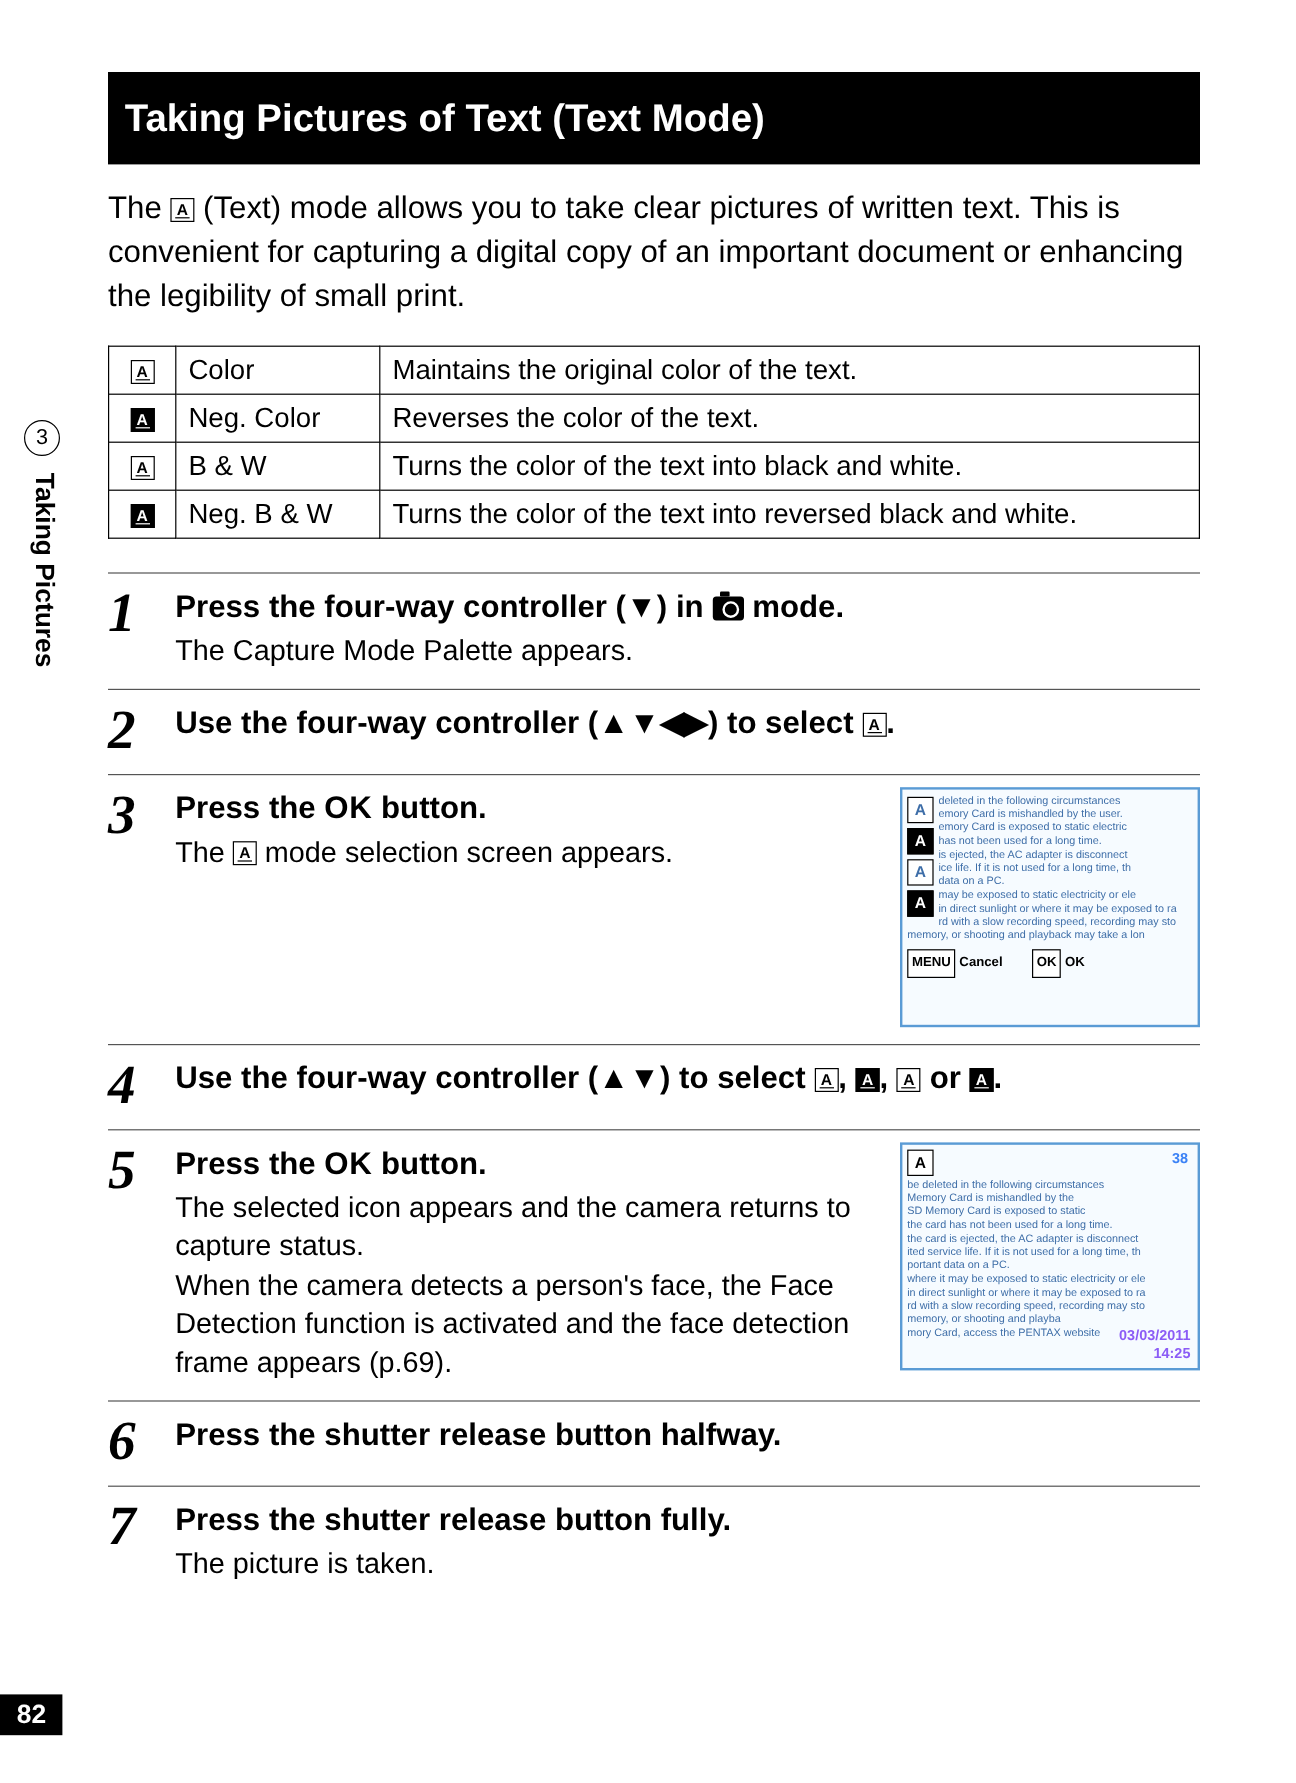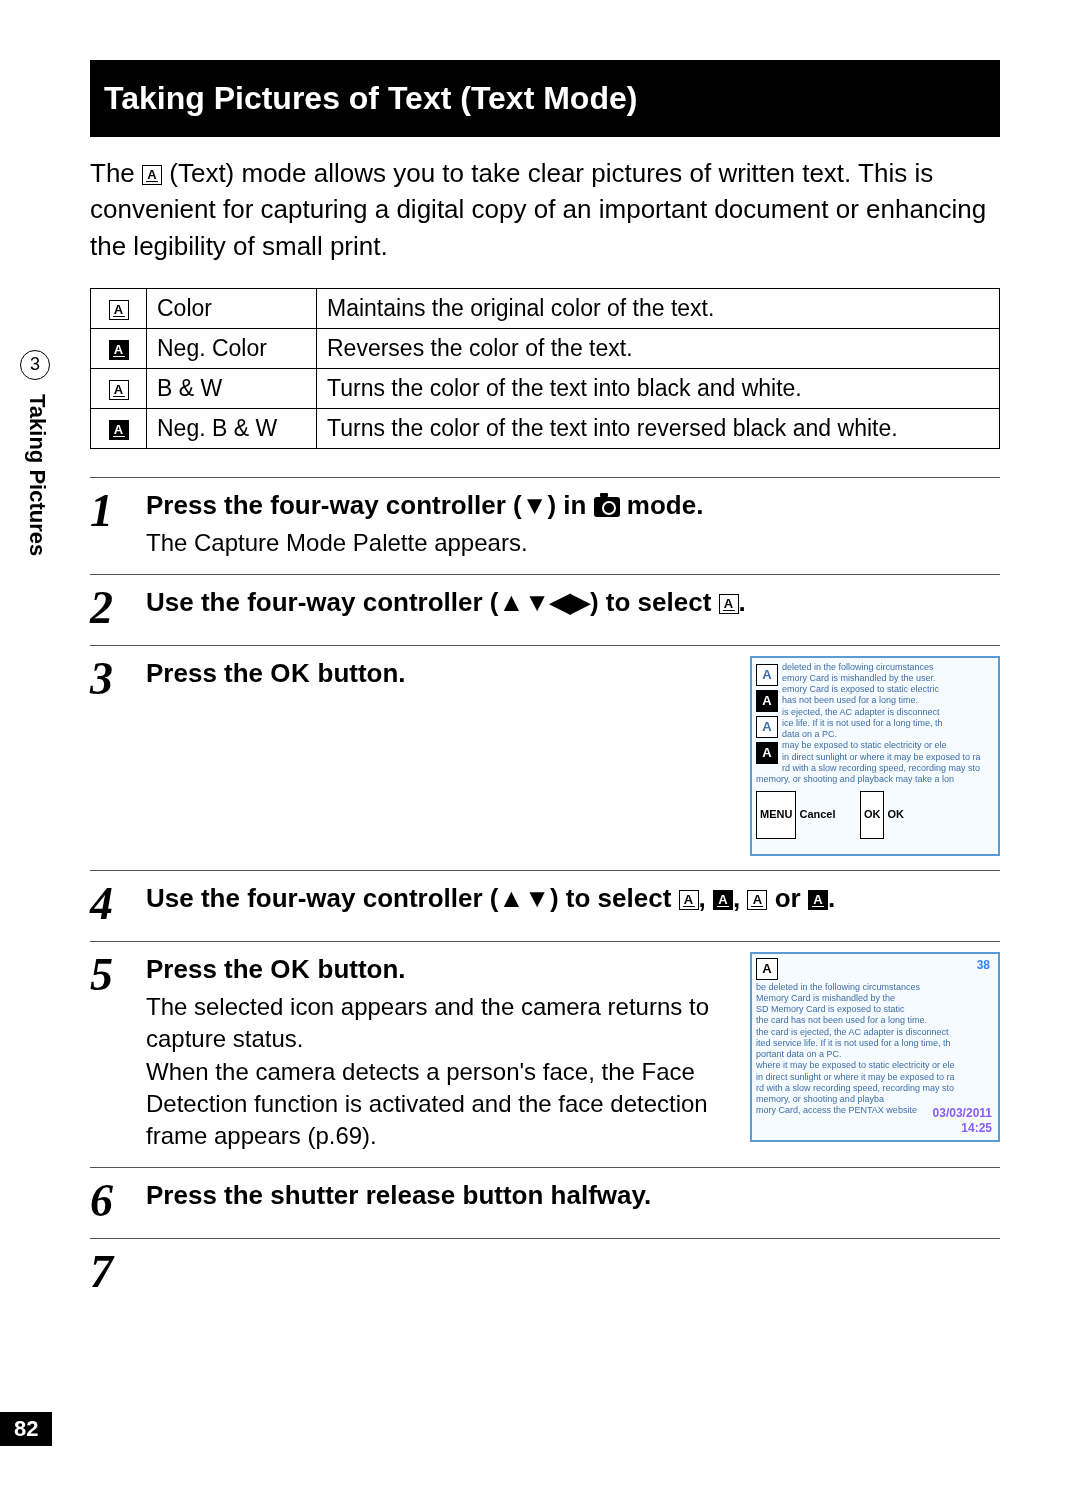--- a/index.html
+++ b/index.html
@@ -20,21 +20,21 @@
   .step:first-child { border-top: 1px solid #555; }
   .step .num { width: 56px; font-family: "Brush Script MT", cursive; font-size: 46px; font-style: italic; font-weight: bold; line-height: 1; }
   .step .body { flex: 1; }
   .step .heading { font-size: 26px; font-weight: bold; margin-bottom: 4px; line-height: 1.35; }
   .step .desc { font-size: 24px; line-height: 1.35; }
   .step .row { display: flex; gap: 28px; align-items: flex-start; }
   .step .text-col { flex: 1; }
   .screen { width: 250px; border: 2px solid #5a9bd5; background: #f6fbff; font-size: 10px; color: #3e6ea8; line-height: 1.25; padding: 4px; overflow: hidden; position: relative; }
   .screen .tiny { font-size: 9px; }
   .screen-bar-row { margin-top: 6px; font-size: 11px; color: #000; }
-  .screen-bar-row .tag { display: inline-block; border: 1px solid #000; padding: 16px 3px; font-weight: bold; background: #fff; }
+  .screen-bar-row .tag { display: inline-block; border: 1px solid #000; padding: 4px 3px; font-weight: bold; background: #fff; }
   .screen .badge { position: absolute; top: 4px; right: 8px; color:#3b82f6; font-weight:bold; font-size:12px; }
   .screen .stamp { position: absolute; bottom: 4px; right: 6px; color:#8b5cf6; font-weight:bold; font-size:12px; text-align:right; }
   .ok-text { font-weight: bold; letter-spacing: 0.5px; }
   .a-icon-box { display:inline-block; width:20px; height:20px; border:1.5px solid #000; text-align:center; font-size:13px; font-weight:bold; line-height:17px; vertical-align:middle; position:relative; background:#fff; }
   .a-icon-box .u { display:block; border-bottom:1.5px solid #000; height:1px; margin:0 3px; position:absolute; bottom:2px; left:0; right:0; }
   .a-icon-box.inv { background:#000; color:#fff; border-color:#000; }
   .a-icon-box.inv .u { border-color:#fff; }
   .screen .a-opt { display:inline-block; border:1.5px solid #000; background:#fff; width:22px; height:22px; text-align:center; font-size:13px; font-weight:bold; line-height:19px; margin:2px 0; }
   .cam-icon { display:inline-block; width:26px; height:20px; background:#000; border-radius:3px; position:relative; vertical-align:middle; }
   .cam-icon::before { content:""; position:absolute; top:-4px; left:6px; width:8px; height:4px; background:#000; border-radius:1px; }
@@ -108,20 +108,25 @@
       </div>
     </div>
 
     <div class="step">
       <div class="num">3</div>
       <div class="body">
         <div class="row">
           <div class="text-col">
             <div class="heading">
               <span>Press the </span><span class="ok-text">OK</span><span> button.</span>
+            </div>
+            <div class="desc">
+              <span>The </span>
+              <span class="a-icon-box">A<span class="u"></span></span>
+              <span> mode selection screen appears.</span>
             </div>
           </div>
           <div class="screen" style="height:200px;">
             <div style="float:left; margin-right:4px;">
               <div class="a-opt">A</div><br>
               <div class="a-opt" style="background:#000;color:#fff;">A</div><br>
               <div class="a-opt">A</div><br>
               <div class="a-opt" style="background:#000;color:#fff;">A</div>
             </div>
             <div class="tiny" style="white-space:pre-line">deleted in the following circumstances
@@ -197,16 +202,20 @@
 
     <div class="step">
       <div class="num">6</div>
       <div class="body">
         <div class="heading">Press the shutter release button halfway.</div>
       </div>
     </div>
 
     <div class="step">
       <div class="num">7</div>
+      <div class="body">
+        <div class="heading">Press the shutter release button fully.</div>
+        <div class="desc">The picture is taken.</div>
+      </div>
     </div>
 
   </div>
 </div>
 
 </body></html>

